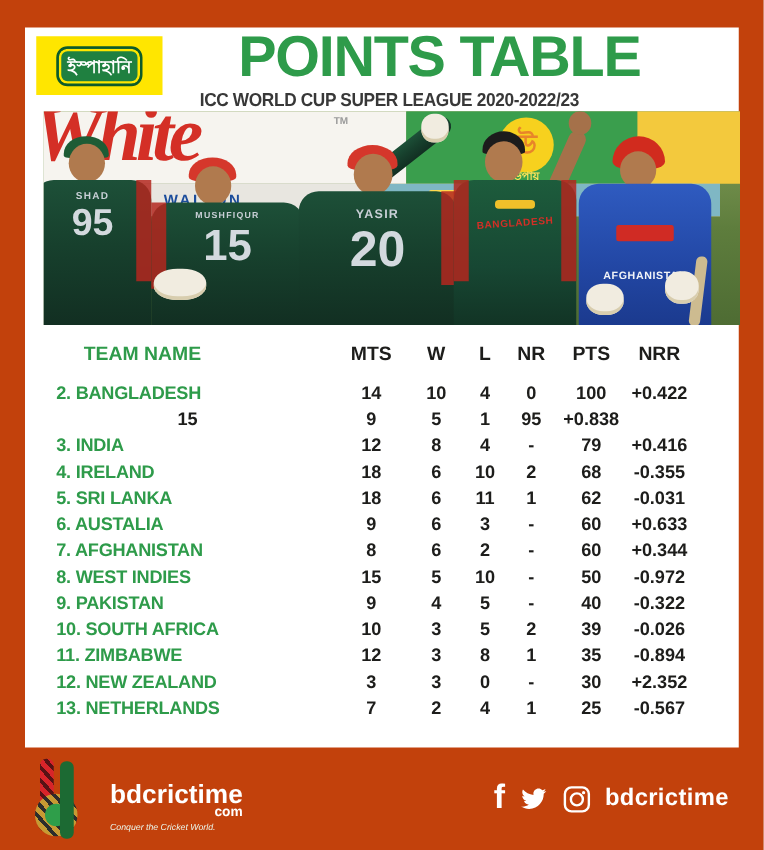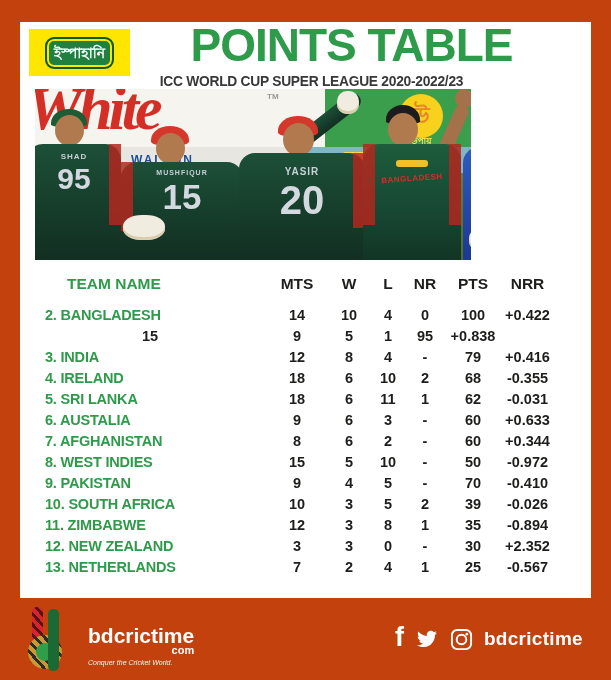--- a/index.html
+++ b/index.html
@@ -13,21 +13,21 @@
   .sponsor-inner{background:#1f8040;border:2px solid #0e5b2a;box-shadow:inset 0 0 0 2px #ffe600;
                  border-radius:9px;color:#fff;font-weight:bold;font-size:14px;line-height:1;
                  padding:7px 7px;white-space:nowrap;}
   .title{position:absolute;top:-4px;left:100px;right:8px;text-align:center;color:#2e9b4a;
          font-size:46px;line-height:54px;font-weight:bold;letter-spacing:-1px;white-space:nowrap;}
   .subtitle{position:absolute;top:50px;left:12px;right:0;text-align:center;color:#383838;
             font-size:15px;font-weight:bold;letter-spacing:-0.3px;transform:scaleX(0.92);
             white-space:nowrap;}
 
   
-  .photo{position:absolute;left:15px;top:67px;width:436px;height:171px;overflow:hidden;
+  .photo{position:absolute;left:15px;top:67px;width:557px;height:171px;overflow:hidden;
          background:linear-gradient(#87a15b 0%,#5e7d3d 55%,#4e6c33 100%);}
   .bb-white{position:absolute;left:0;top:0;width:290px;height:58px;background:#f6f4ef;overflow:hidden;}
   .bb-white-text{position:absolute;left:-8px;top:-16px;color:#d42f26;font-family:"Liberation Serif",serif;
                  font-style:italic;font-weight:bold;font-size:62px;letter-spacing:-4px;white-space:nowrap;}
   .bb-tm{position:absolute;left:232px;top:3px;color:#9a9a9a;font-size:8px;font-weight:bold;}
   .bb-green{position:absolute;left:290px;top:0;width:185px;height:58px;background:#3a9e4d;}
   .bb-circle{position:absolute;left:74px;top:5px;width:44px;height:44px;border-radius:50%;background:#f7d11e;
              display:flex;align-items:center;justify-content:center;color:#e8842a;font-weight:bold;font-size:22px;}
   .bb-upay{position:absolute;left:72px;top:45px;width:48px;text-align:center;color:#ffe35a;
            font-size:9px;font-weight:bold;}
@@ -274,22 +274,22 @@
     <span>50</span>
     <span>-0.972</span>
   </div>
 
   <div class="trow">
     <span class="team">9. PAKISTAN</span>
     <span>9</span>
     <span>4</span>
     <span>5</span>
     <span>-</span>
-    <span>70</span>
-    <span>-0.410</span>
+    <span>40</span>
+    <span>-0.322</span>
   </div>
 
   <div class="trow">
     <span class="team">10. SOUTH AFRICA</span>
     <span>10</span>
     <span>3</span>
     <span>5</span>
     <span>2</span>
     <span>39</span>
     <span>-0.026</span>

